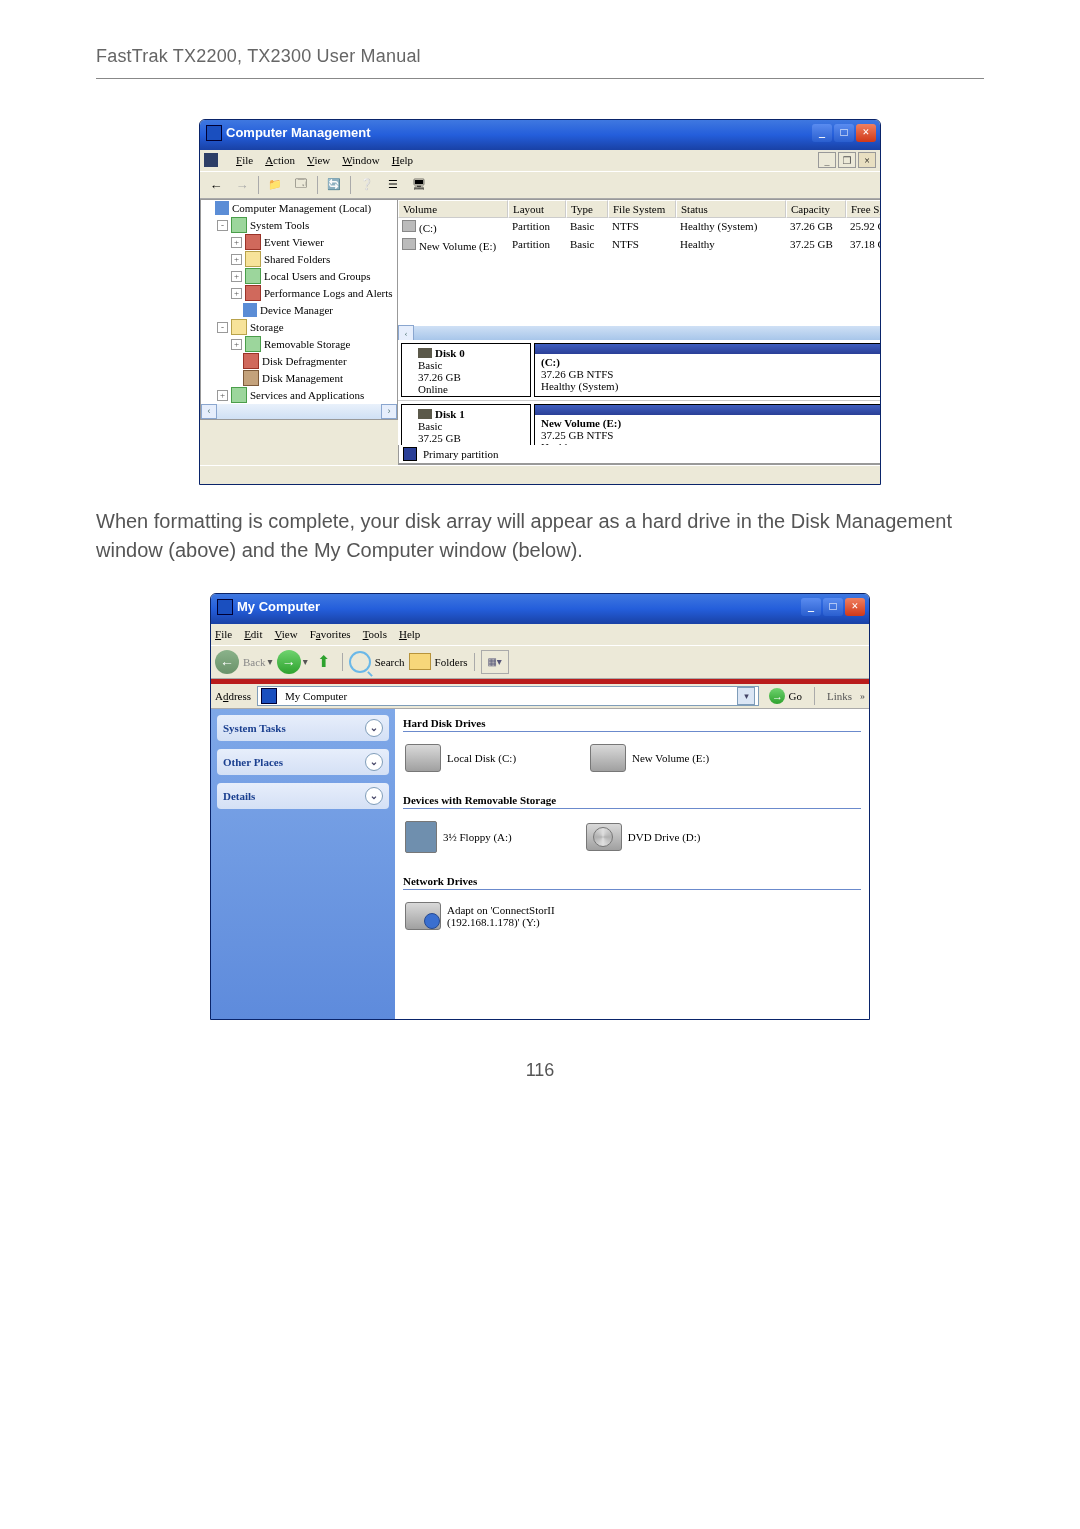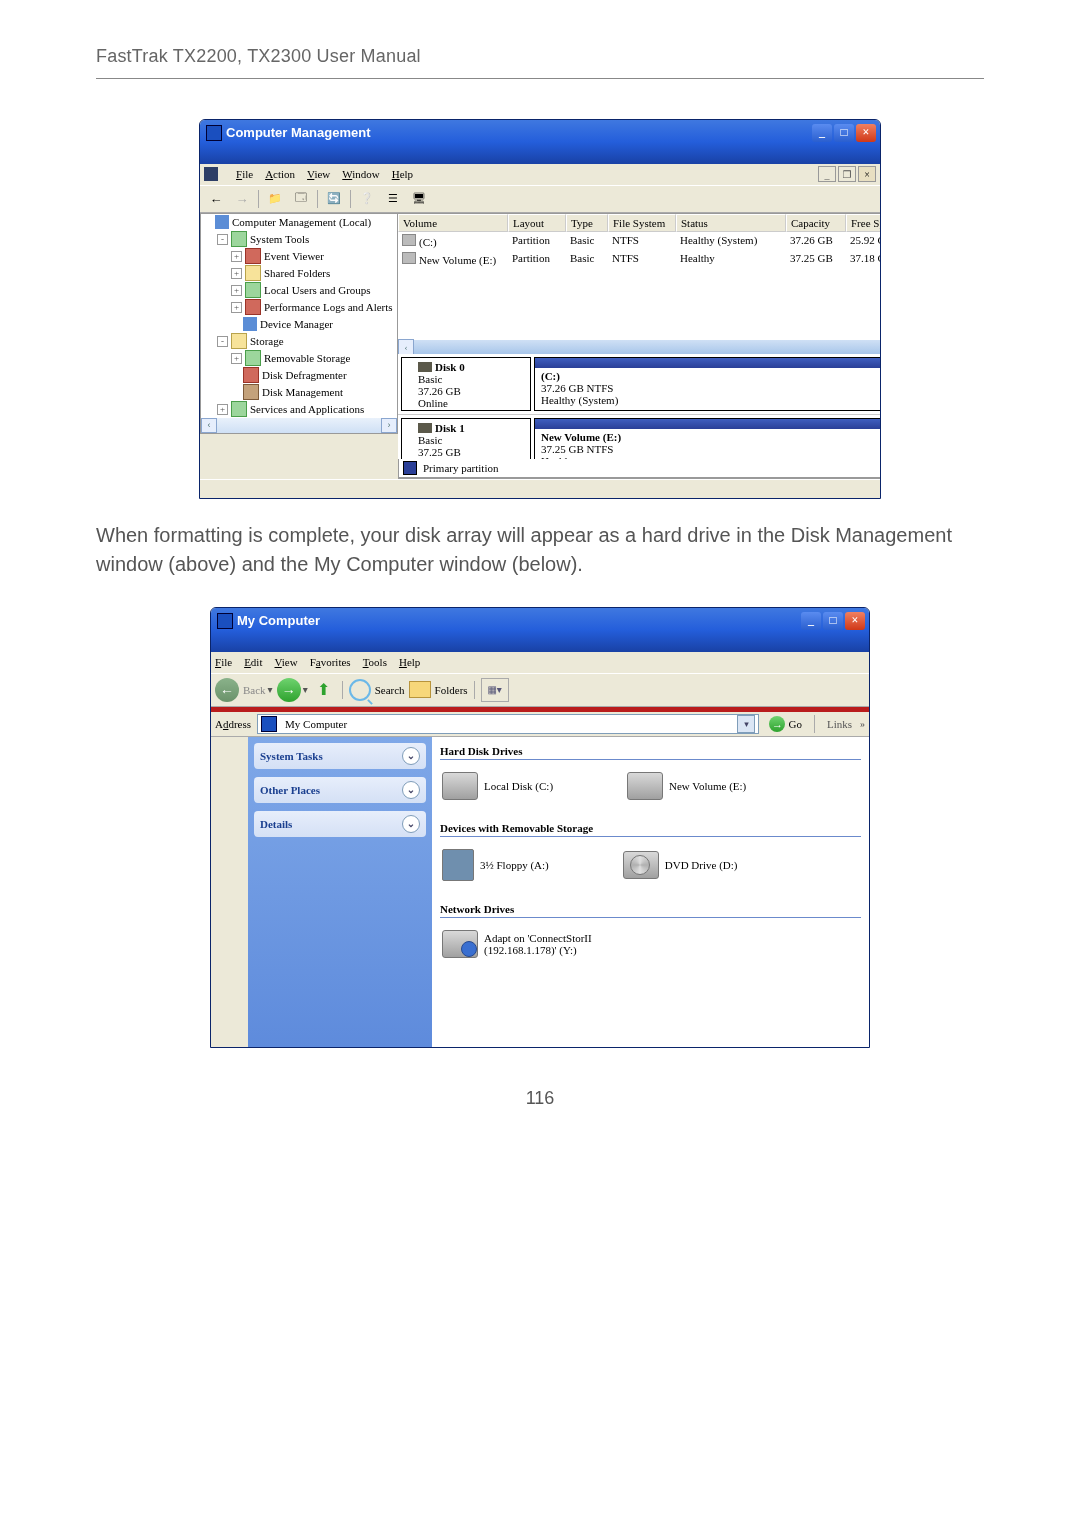--- a/index.html
+++ b/index.html
@@ -43,21 +43,21 @@
     border: 1px solid #0a246a;
     border-radius: 6px 6px 0 0;
     overflow: hidden;
     background: #ece9d8;
     font: 11px Tahoma, Arial;
   }
   .win2 { width: 658px; margin: 0 auto 24px auto; }
   .titlebar {
     display: flex; align-items: center;
     height: 26px;
-    padding: 0 4px 18px 6px;
+    padding: 0 4px 4px 6px;
     background: linear-gradient(#3f78e0,#245edb 50%,#1941a5);
     color: #fff;
     font: bold 13px Tahoma, Arial;
   }
   .titlebar .title-text { flex: 1; }
   .icon {
     display: inline-block;
     width: 14px; height: 14px;
     margin-right: 4px;
     background: #fff;
@@ -286,21 +286,20 @@
   .tb-search .mag { width:18px;height:18px;border:2px solid #6bb8e8;border-radius:50%;position:relative;}
   .tb-search .mag::after{content:"";position:absolute;right:-4px;bottom:-4px;width:6px;height:2px;background:#6bb8e8;transform:rotate(45deg);}
   .tb-folders { display:flex;align-items:center;gap:4px;font:11px Tahoma; }
   .tb-folders .fld { width:20px;height:15px;background:#f7d77a;border:1px solid #b8943b;}
   .tb-views { width:26px;height:22px;border:1px solid #aaa;display:flex;align-items:center;justify-content:center;font:10px Tahoma;color:#557;}
 
   .exp-body {
     display:flex;
     height:310px;
     background:#fff;
-    margin-left:37px;
   }
   .side {
     width:172px;
     background:linear-gradient(#7fa8e8,#5e8bdc);
     padding:6px;
   }
   .side-box {
     background:linear-gradient(#e7eefb,#d4e0f5);
     border-radius:4px;
     margin-bottom:8px;

